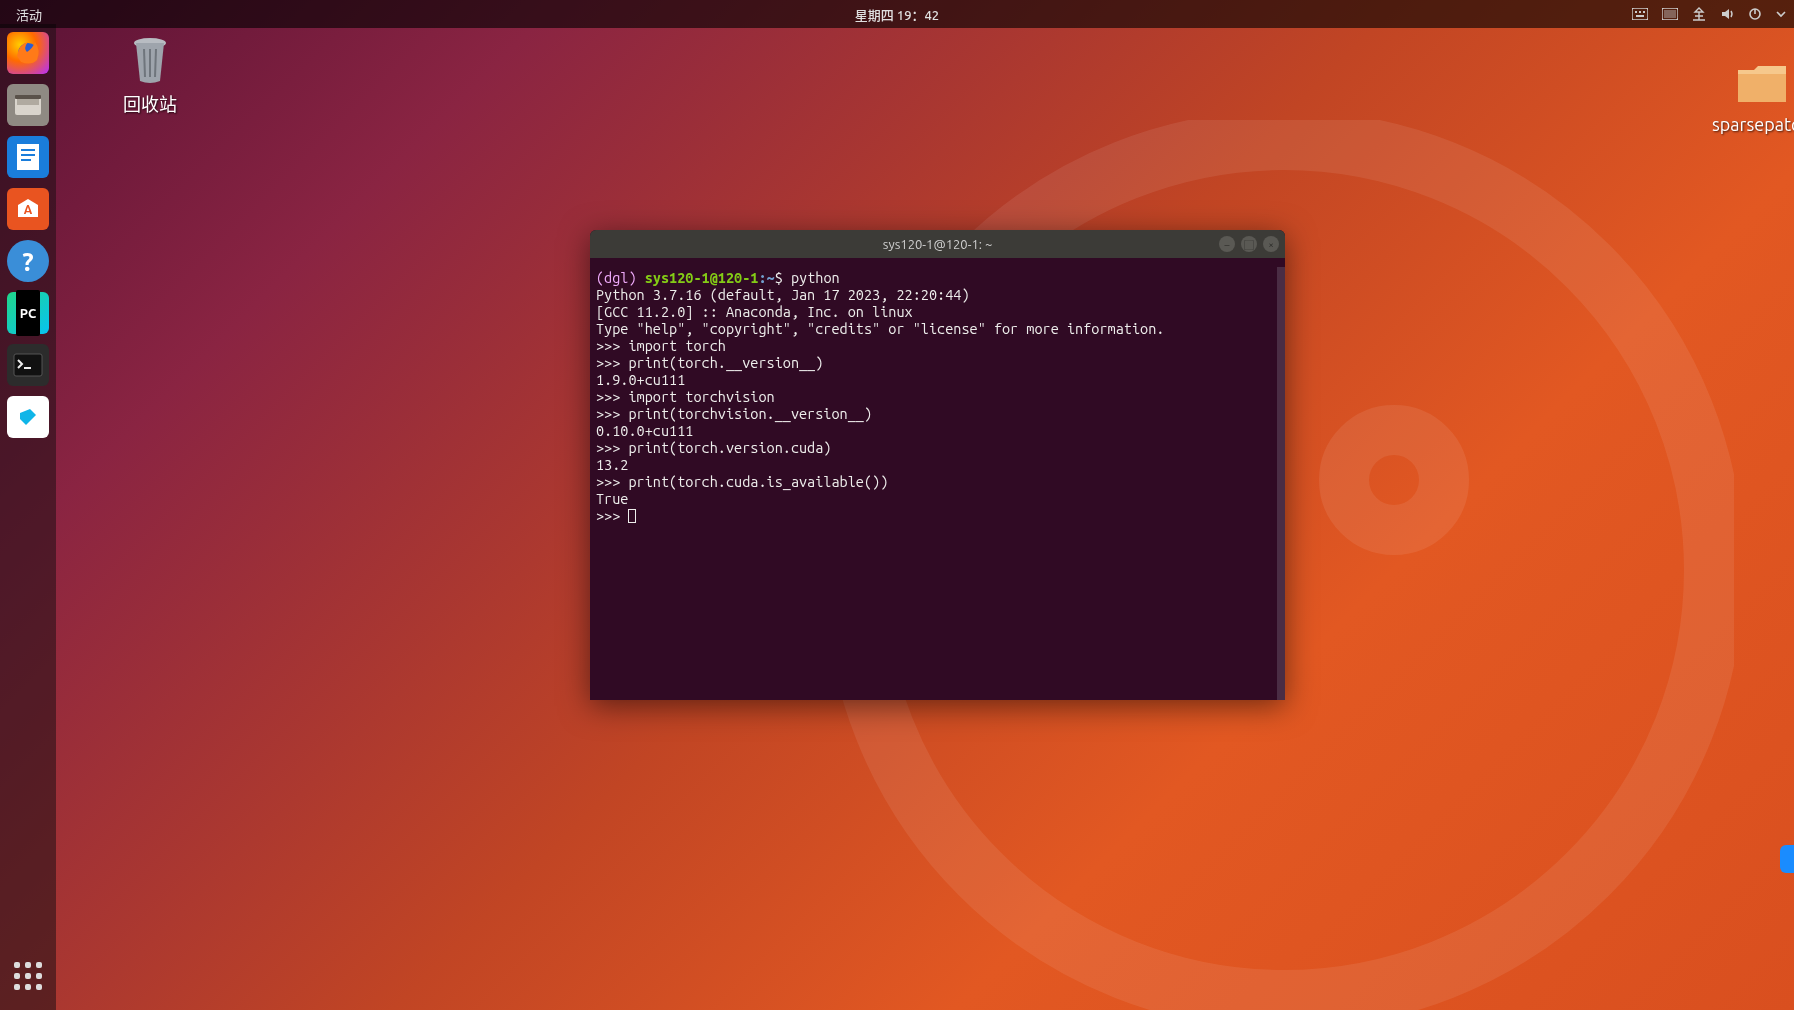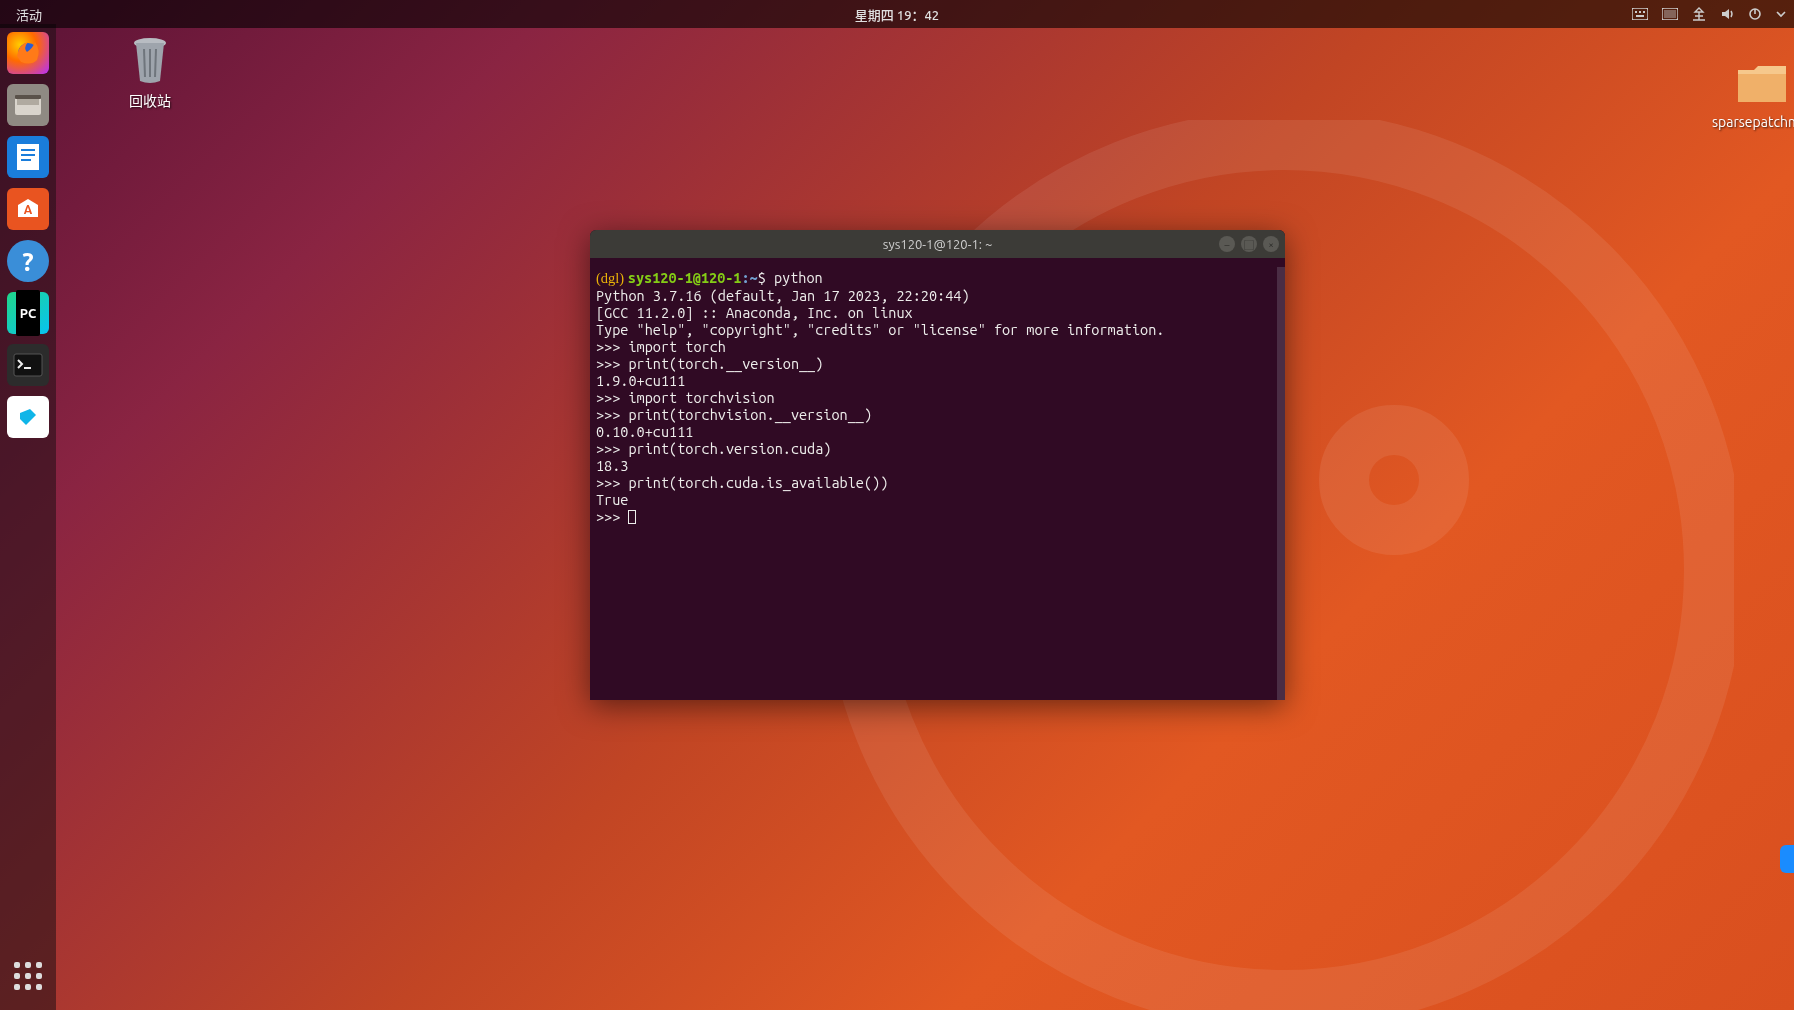--- a/index.html
+++ b/index.html
@@ -84,21 +84,21 @@
 .dock .apps-grid div {
   width: 6px; height: 6px; background: #ddd; border-radius: 2px;
 }
 
 
 .desktop-icon {
   position: absolute;
   width: 100px;
   text-align: center;
   color: #fff;
-  font-size: 14px;
+  font-size: 18px;
   text-shadow: 1px 1px 2px rgba(0,0,0,0.7);
   cursor: pointer;
 }
 .desktop-icon .glyph {
   width: 52px; height: 52px;
   margin: 0 auto 4px;
   display: flex; align-items: center; justify-content: center;
 }
 
 
@@ -159,21 +159,21 @@
   color: #eeeeec;
   white-space: pre;
   overflow: hidden;
   position: relative;
 }
 .terminal .scrollbar {
   position: absolute;
   right: 0; top: 0; bottom: 0; width: 8px;
   background: #4a2d44;
 }
-.term-env { color: #eab308; font-family: Liberation Serif, serif; }
+.term-env { color: #f0abfc; }
 .term-user { color: #84cc16; font-weight: bold; }
 .term-path { color: #729fcf; font-weight: bold; }
 .term-cmd { color: #eeeeec; }
 .cursor-block {
   display: inline-block;
   width: 8px; height: 14px;
   border: 1px solid #eeeeec;
   vertical-align: -2px;
 }
 
@@ -335,21 +335,21 @@
 <span>Python 3.7.16 (default, Jan 17 2023, 22:20:44)</span>
 <span>[GCC 11.2.0] :: Anaconda, Inc. on linux</span>
 <span>Type "help", "copyright", "credits" or "license" for more information.</span>
 <span>&gt;&gt;&gt; import torch</span>
 <span>&gt;&gt;&gt; print(torch.__version__)</span>
 <span>1.9.0+cu111</span>
 <span>&gt;&gt;&gt; import torchvision</span>
 <span>&gt;&gt;&gt; print(torchvision.__version__)</span>
 <span>0.10.0+cu111</span>
 <span>&gt;&gt;&gt; print(torch.version.cuda)</span>
-<span>18.3</span>
+<span>13.2</span>
 <span>&gt;&gt;&gt; print(torch.cuda.is_available())</span>
 <span>True</span>
 <span>&gt;&gt;&gt; </span><span class="cursor-block"></span>
     <div class="scrollbar"></div>
   </div>
 </div>
 
 <div class="edge-tab"></div>
 
 </body></html>

